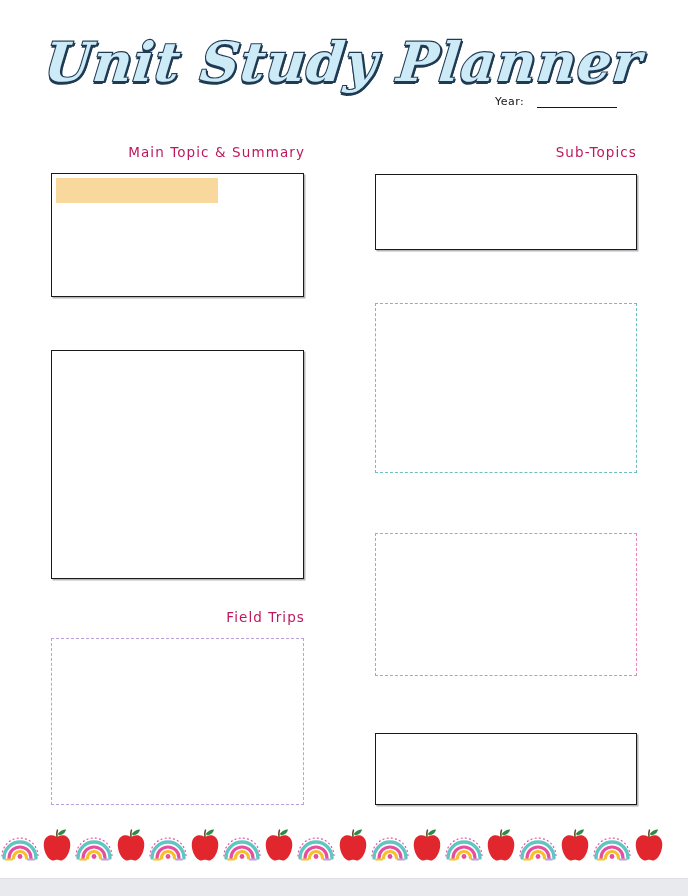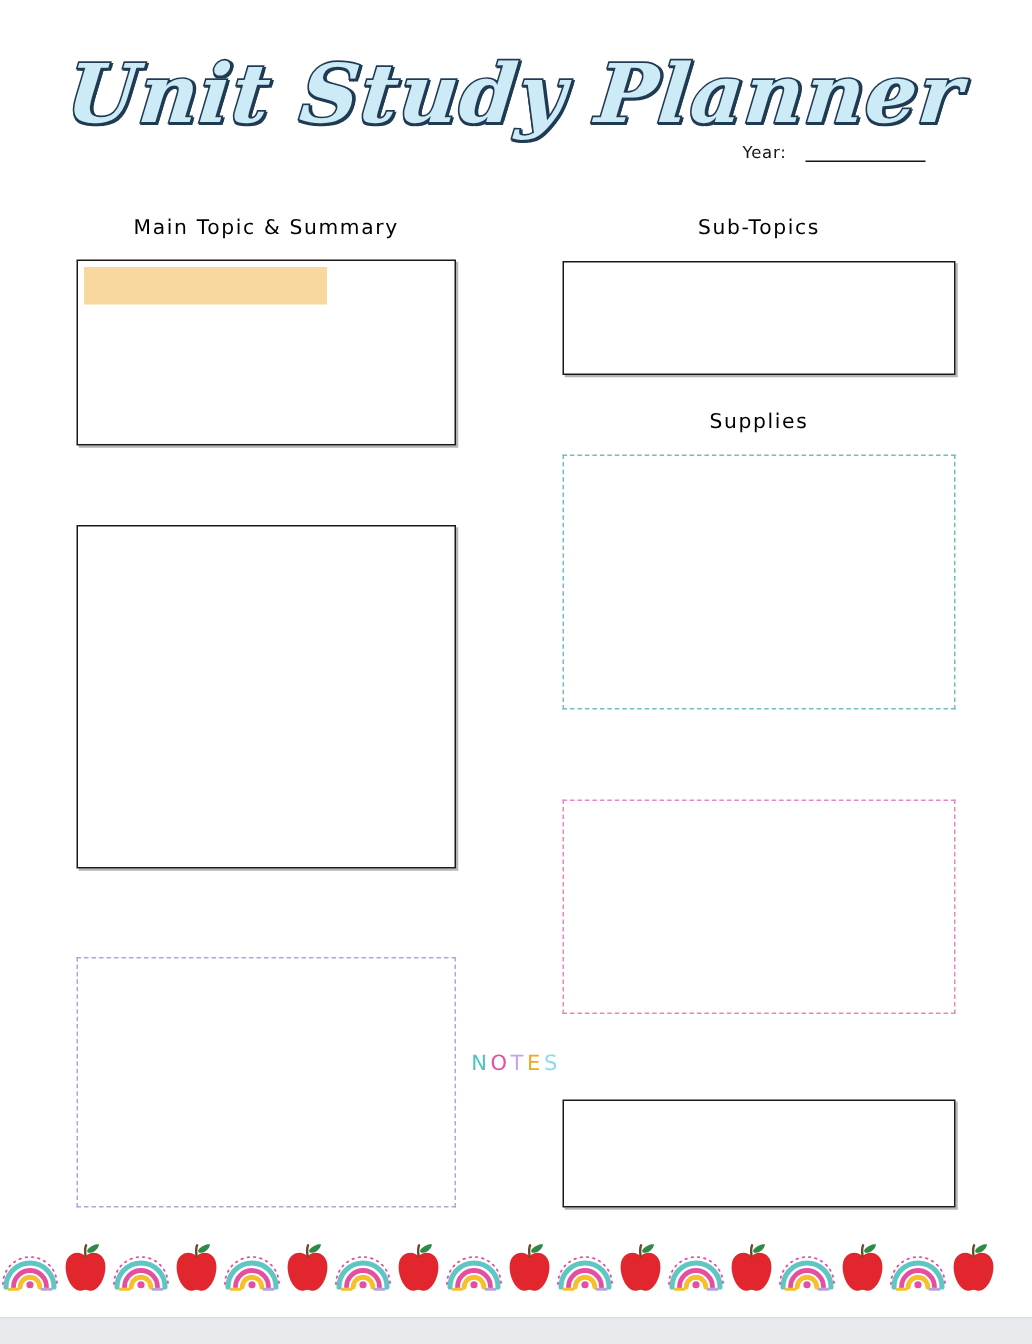--- a/index.html
+++ b/index.html
@@ -74,25 +74,25 @@
   .year-blank {
     display: inline-block;
     width: 80px;
     border-bottom: 1.6px solid #151515;
     height: 11px;
   }
 
   
   .sec-label {
     position: absolute;
-    text-align: center;
+    text-align: right;
     font-family: "DejaVu Sans", sans-serif;
     font-size: 13.5px;
     letter-spacing: 1.1px;
-    color: #000000;
+    color: #be185d;
     white-space: nowrap;
   }
 
   
   .box {
     position: absolute;
     background: #ffffff;
     box-sizing: border-box;
   }
   .box.solid {
@@ -152,33 +152,30 @@
     <span class="year-blank"></span>
   </div>
 
   <div class="sec-label" style="left:50px; top:144px; width:255px;">Main Topic &amp; Summary</div>
   <div class="box solid" style="left:51px; top:173px; width:253px; height:124px;">
     <div class="highlight-bar"></div>
   </div>
 
   <div class="box solid" style="left:51px; top:350px; width:253px; height:229px;"></div>
 
+  <div class="sec-label" style="left:50px; top:609px; width:255px;">Field Trips</div>
   <div class="box dashed-purple" style="left:51px; top:638px; width:253px; height:167px;"></div>
 
   <div class="sec-label" style="left:375px; top:144px; width:262px;">Sub-Topics</div>
   <div class="box solid" style="left:375px; top:174px; width:262px; height:76px;"></div>
 
-  <div class="sec-label" style="left:375px; top:273px; width:262px;">Supplies</div>
   <div class="box dashed-teal" style="left:375px; top:303px; width:262px; height:170px;"></div>
 
   <div class="box dashed-pink" style="left:375px; top:533px; width:262px; height:143px;"></div>
 
-  <div class="notes-label" style="top:701px;">
-    <span style="color: rgb(78, 195, 192);">N</span><span style="color: rgb(228, 80, 159);">O</span><span style="color: rgb(198, 164, 230);">T</span><span style="color: rgb(245, 168, 28);">E</span><span style="color: rgb(142, 216, 242);">S</span>
-  </div>
   <div class="box solid" style="left:375px; top:733px; width:262px; height:72px;"></div>
 
   <div class="border-strip">
       <svg width="40" height="34" viewBox="0 0 40 34">
         <path d="M4 30 A16 16 0 0 1 36 30" fill="none" stroke="#5fc6c4" stroke-width="3.4" stroke-linecap="round"></path>
         <path d="M9 30 A11 11 0 0 1 31 30" fill="none" stroke="#e4509f" stroke-width="3.2" stroke-linecap="round"></path>
         <path d="M13.5 30 A6.5 6.5 0 0 1 26.5 30" fill="none" stroke="#f5c02a" stroke-width="3.2" stroke-linecap="round"></path>
         <path d="M2 28 A18 18 0 0 1 38 28" fill="none" stroke="#e4509f" stroke-width="1.2" stroke-dasharray="1 3.2" stroke-linecap="round"></path>
         <circle cx="20" cy="28.5" r="2.4" fill="#e4509f"></circle>
         <path d="M6 31.5 h6" stroke="#f5c02a" stroke-width="2" stroke-linecap="round"></path>

